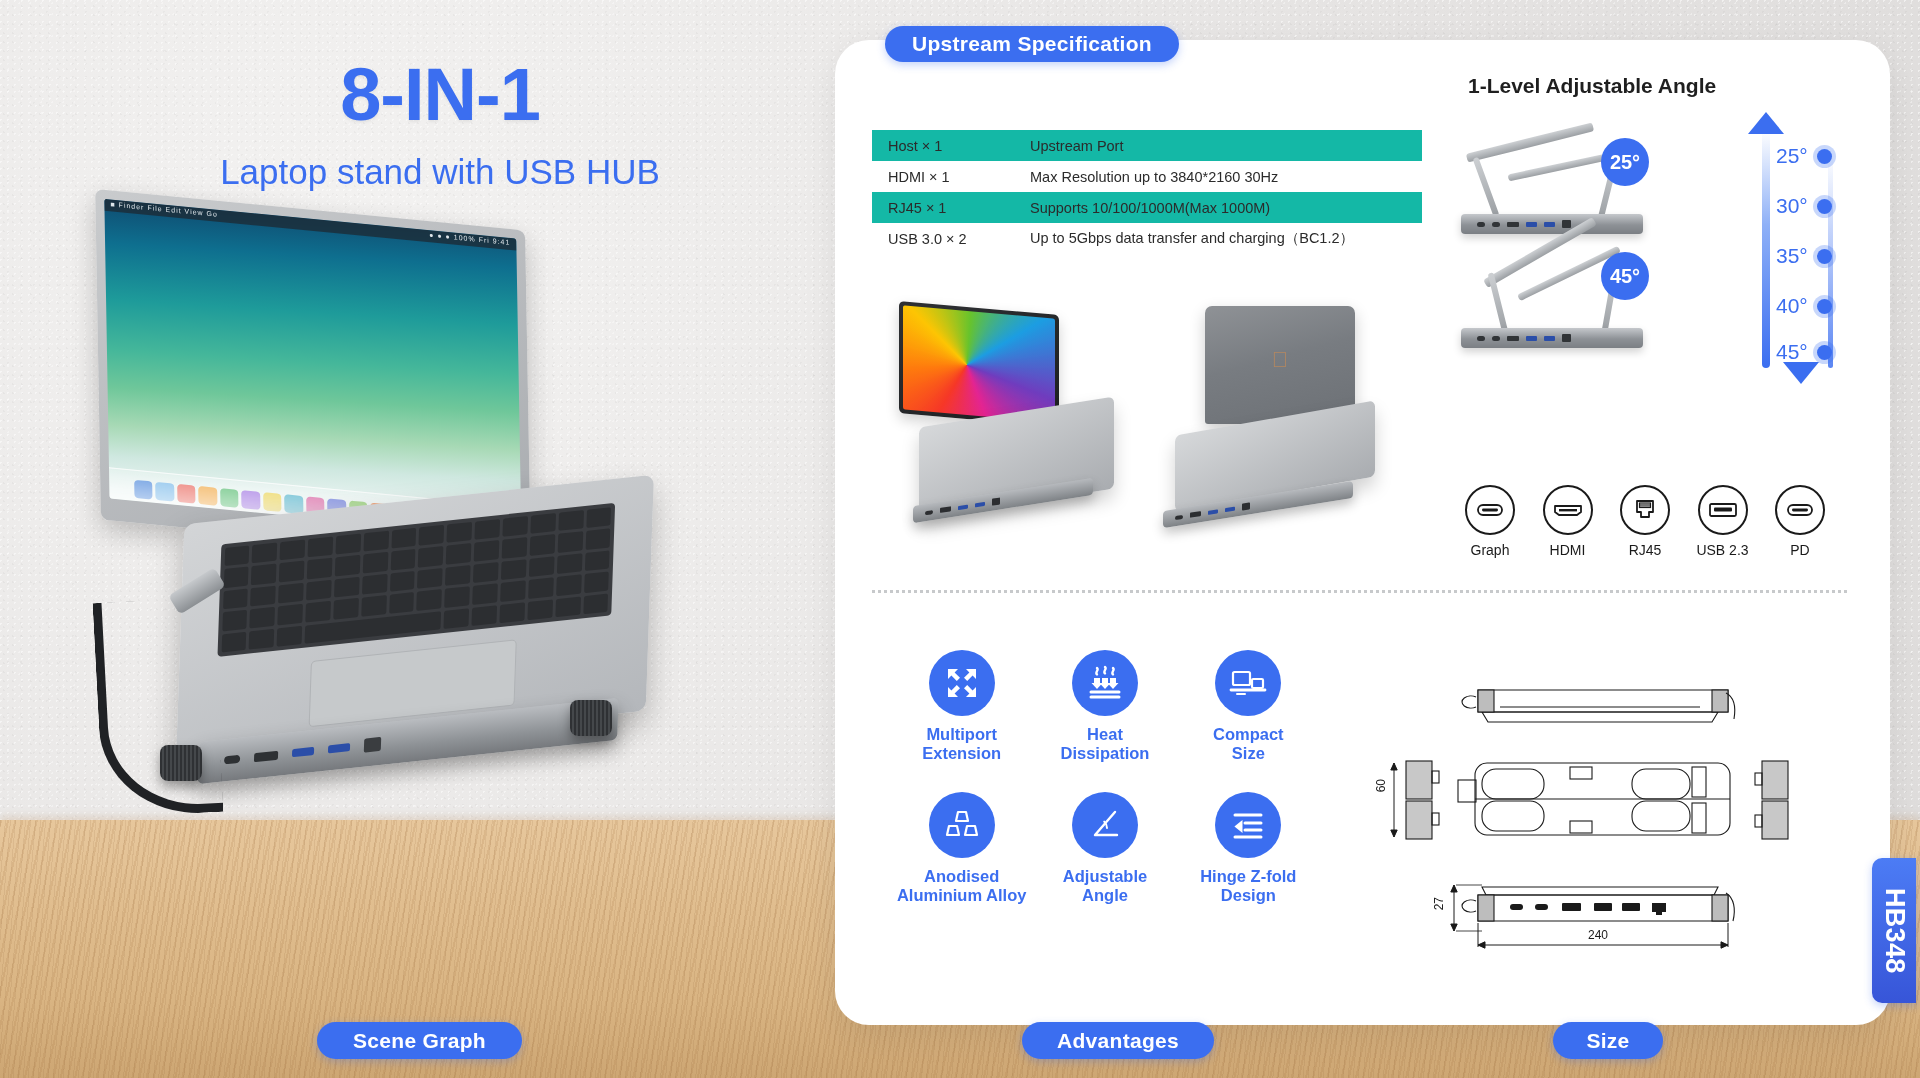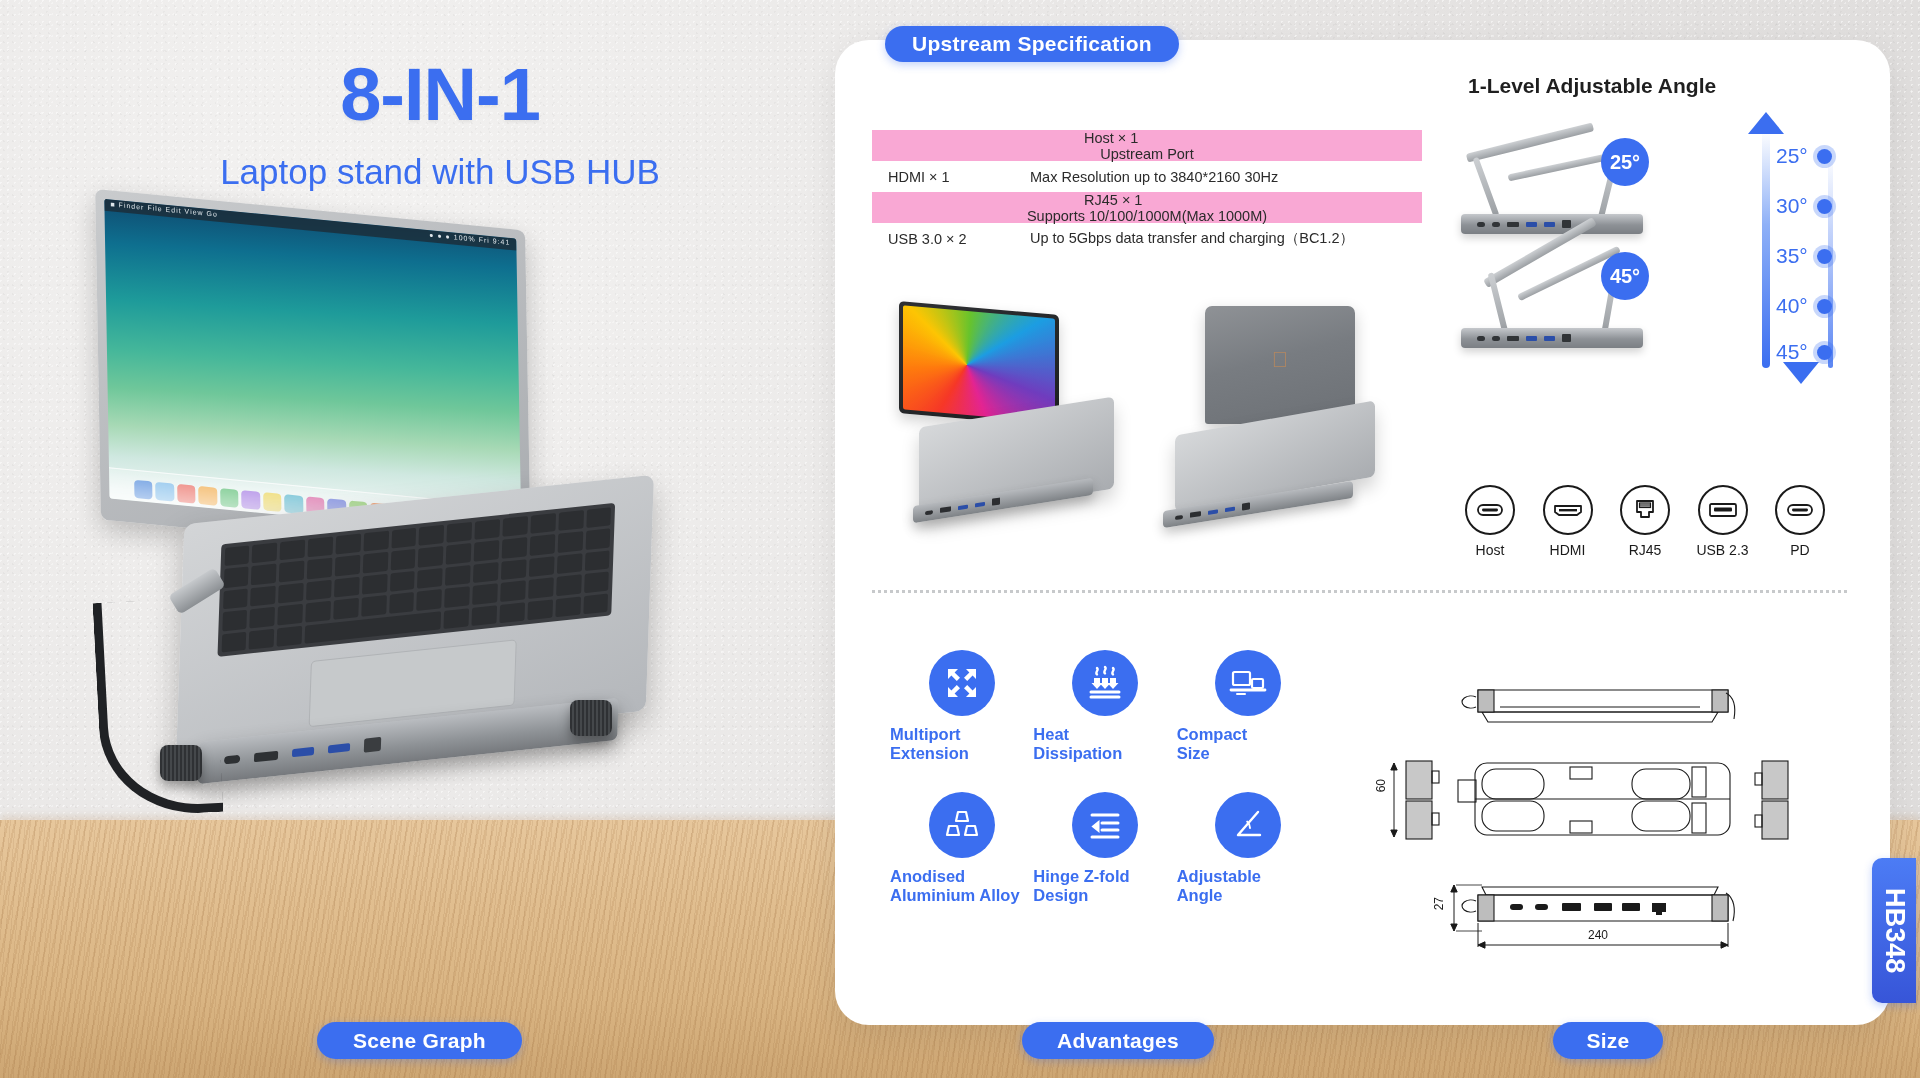--- a/index.html
+++ b/index.html
@@ -174,21 +174,21 @@
     left: 1872px; top: 858px; width: 44px; height: 145px;
     border-radius: 10px 0 0 10px;
     background: linear-gradient(180deg,#4c7cf5,#3755d8);
     font-size: 27px; font-weight: 800;
     writing-mode: vertical-rl;
   }
 
   
   #spec-table { position:absolute; left: 872px; top: 130px; width: 550px; }
   .spec-row { display:flex; height: 31px; align-items:center; font-size: 14.5px; color:#2b2b2b; }
-  .spec-row.alt { background:#f9a8d4;flex-direction:column; }
+  .spec-row.alt { background:#14b8a6; }
   .spec-k { width: 158px; padding-left: 16px; }
   .spec-v { flex:1; }
 
   
   #spec-photos { position:absolute; left: 875px; top: 300px; width: 540px; height: 250px; }
 
   .pl-lid {
     position:absolute; width:160px; height:112px; border-radius:5px;
     background:linear-gradient(150deg,#2e3033,#1d1f21);
     padding:4px; transform: skewY(5deg);
@@ -287,21 +287,21 @@
     width:50px;height:50px;border-radius:50%;border:2px solid #1a1a1a;
     margin:0 auto 7px; display:flex;align-items:center;justify-content:center;
   }
   .port-ic .nm { font-size:14px; color:#1a1a1a; }
 
   
   #adv-grid {
     position:absolute; left: 890px; top: 650px; width: 430px;
     display:grid; grid-template-columns: repeat(3,1fr); row-gap: 28px;
   }
-  .adv { text-align:left; }
+  .adv { text-align:center; }
   .adv .ic {
     width:66px;height:66px;border-radius:50%;background:#3b6ef0;
     margin:0 auto 9px; display:flex;align-items:center;justify-content:center;
   }
   .adv .lbl { font-size:16.5px; font-weight:700; color:#3b6ef0; line-height:1.18; }
 
   
   #size-wrap { position:absolute; left:1370px; top:645px; width:450px; height:330px; color:#1a1a1a; }
   .dim-txt { position:absolute; font-size:12px; }
   .vtxt { writing-mode: vertical-rl; transform: rotate(180deg); }
@@ -557,21 +557,21 @@
 </div>
 
 <div id="port-icons">
   <div class="port-ic">
     <div class="circ">
       <svg width="26" height="12" viewBox="0 0 26 12">
           <rect x="1" y="1" width="24" height="10" rx="5" fill="none" stroke="#1a1a1a" stroke-width="1.8"></rect>
           <rect x="5" y="4.6" width="16" height="2.8" rx="1.4" fill="#1a1a1a"></rect>
         </svg>
     </div>
-    <div class="nm">Host</div>
+    <div class="nm">Graph</div>
   </div>
   <div class="port-ic">
     <div class="circ">
       <svg width="30" height="13" viewBox="0 0 30 13">
           <path d="M2 2 H28 V8 L24 11 H6 L2 8 Z" fill="none" stroke="#1a1a1a" stroke-width="1.8" stroke-linejoin="round"></path>
           <rect x="6" y="5" width="18" height="2.4" fill="#1a1a1a"></rect>
         </svg>
     </div>
     <div class="nm">HDMI</div>
   </div>
@@ -660,39 +660,39 @@
         <path d="M16 7 h8 l2 9 h-12 Z"></path>
         <path d="M7 21 h8 l2 9 h-12 Z"></path>
         <path d="M25 21 h8 l2 9 h-12 Z"></path>
       </svg>
     </div>
     <div class="lbl"><span>Anodised<br>Aluminium Alloy</span></div>
   </div>
 
   <div class="adv">
     <div class="ic">
+      <svg width="40" height="40" viewBox="0 0 40 40" fill="none" stroke="#fff" stroke-width="2.4" stroke-linecap="round" stroke-linejoin="round">
+        <path d="M30 7 L10 30 H32"></path>
+        <path d="M22 23 a9 9 0 0 0 -2.8 -6.4" stroke-width="2"></path>
+      </svg>
+    </div>
+    <div class="lbl"><span>Adjustable<br>Angle</span></div>
+  </div>
+
+  <div class="adv">
+    <div class="ic">
       <svg width="40" height="40" viewBox="0 0 40 40" fill="none" stroke="#fff" stroke-width="3" stroke-linecap="round">
         <path d="M7 10 h26"></path>
           <path d="M17 18 h16"></path>
           <path d="M17 25 h16"></path>
           <path d="M7 32 h26"></path>
         <path d="M13.5 17 L8 21.5 L13.5 26 Z" fill="#fff" stroke-width="2"></path>
       </svg>
     </div>
     <div class="lbl"><span>Hinge Z-fold<br>Design</span></div>
-  </div>
-
-  <div class="adv">
-    <div class="ic">
-      <svg width="40" height="40" viewBox="0 0 40 40" fill="none" stroke="#fff" stroke-width="2.4" stroke-linecap="round" stroke-linejoin="round">
-        <path d="M30 7 L10 30 H32"></path>
-        <path d="M22 23 a9 9 0 0 0 -2.8 -6.4" stroke-width="2"></path>
-      </svg>
-    </div>
-    <div class="lbl"><span>Adjustable<br>Angle</span></div>
   </div>
 </div>
 
 <div id="size-wrap">
   <svg width="450" height="330" viewBox="0 0 450 330">
     <g fill="none" stroke="#1a1a1a" stroke-width="1.1">
 
       <path d="M108 45 h250 v22 h-250 Z"></path>
       <path d="M112 67 h236 l-6 10 h-224 Z"></path>
       <rect x="108" y="45" width="16" height="22" fill="#bdbdbd"></rect>

